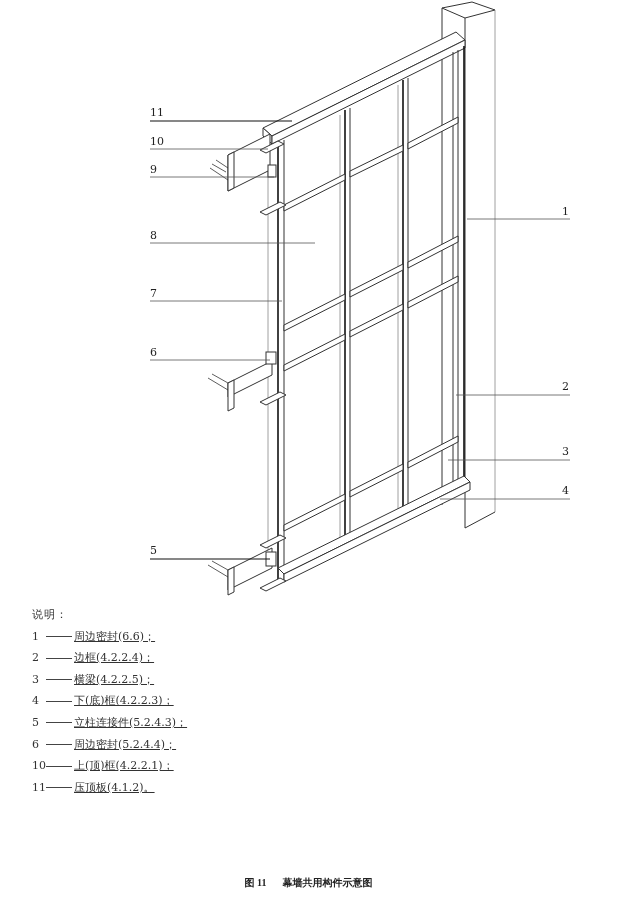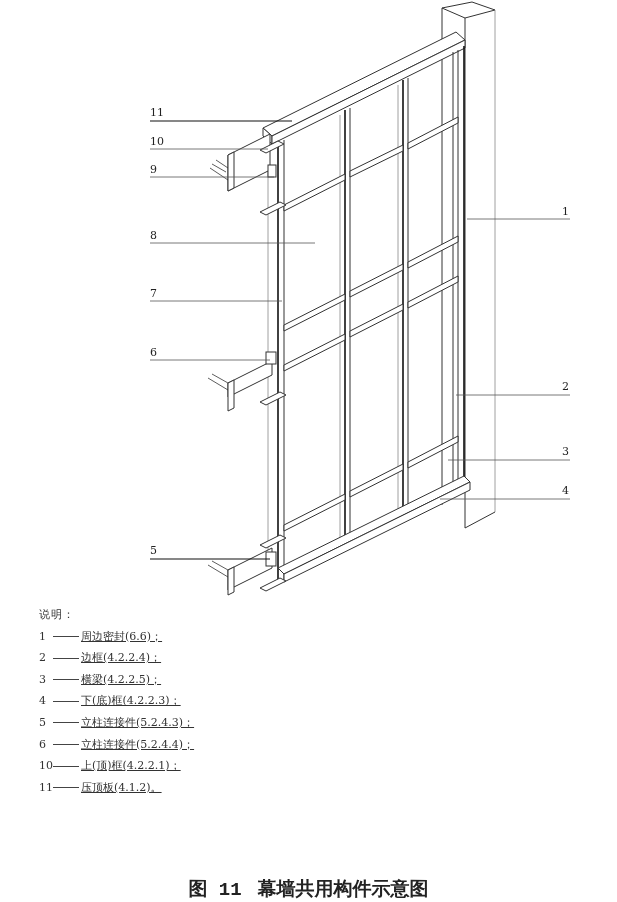--- a/index.html
+++ b/index.html
@@ -8,27 +8,27 @@
   #drawing { position: absolute; left: 0; top: 0; width: 617px; height: 600px; }
   .ln { stroke: #333; fill: none; stroke-width: 1; }
   .lt { stroke: #888; fill: none; stroke-width: 0.8; }
   .thk { stroke: #111; fill: none; stroke-width: 1.6; }
   .fillw { fill: #fff; stroke: #333; stroke-width: 1; }
   .hatch { stroke: #333; stroke-width: 0.8; }
   .callout-text { font-family: "DejaVu Serif", serif; font-size: 11px; fill: #222; }
   .leader { stroke: #555; stroke-width: 0.8; }
   .leader-dark { stroke: #111; stroke-width: 1.2; }
 
-  #legend { position: absolute; left: 39px; top: 604px; font-size: 11px; line-height: 21.6px; color: #333; }
+  #legend { position: absolute; left: 32px; top: 604px; font-size: 11px; line-height: 21.6px; color: #333; }
   #legend .title { letter-spacing: 1px; }
   #legend .row { white-space: nowrap; text-decoration: underline; }
   #legend .num { display: inline-block; width: 12px; }
   #legend .dash { display: inline-block; width: 26px; border-top: 1px solid #444; vertical-align: middle; margin: 0 2px 0 2px; }
   #caption { position: absolute; left: 0; width: 617px; top: 876px; text-align: center;
-             font-family: Liberation Mono, monospace; font-weight: bold; font-size: 19px; color: #222; }
+             font-family: Liberation Serif, serif; font-weight: bold; font-size: 10px; color: #222; }
   #caption .fig { margin-right: 16px; }
 </style>
 </head>
 <body>
 
 <svg id="drawing" viewBox="0 0 617 600" xmlns="http://www.w3.org/2000/svg">
 
   <g>
     <polygon class="fillw" points="442,8 472,2 495,10 465,18"></polygon>
     <line class="ln" x1="442" y1="8" x2="442" y2="505"></line>
@@ -161,20 +161,20 @@
   </g>
 </svg>
 
 <div id="legend">
   <div class="title">说明：</div>
   <div class="row"><span class="num">1</span><span class="dash"></span><span>周边密封(6.6)；</span></div>
   <div class="row"><span class="num">2</span><span class="dash"></span><span>边框(4.2.2.4)；</span></div>
   <div class="row"><span class="num">3</span><span class="dash"></span><span>横梁(4.2.2.5)；</span></div>
   <div class="row"><span class="num">4</span><span class="dash"></span><span>下(底)框(4.2.2.3)；</span></div>
   <div class="row"><span class="num">5</span><span class="dash"></span><span>立柱连接件(5.2.4.3)；</span></div>
-  <div class="row"><span class="num">6</span><span class="dash"></span><span>立柱连接件(5.2.4.4)；</span></div>
+  <div class="row"><span class="num">6</span><span class="dash"></span><span>周边密封(5.2.4.4)；</span></div>
   <div class="row"><span class="num">10</span><span class="dash"></span><span>上(顶)框(4.2.2.1)；</span></div>
   <div class="row"><span class="num">11</span><span class="dash"></span><span>压顶板(4.1.2)。</span></div>
 </div>
 
 <div id="caption">
   <span class="fig">图 11</span><span>幕墙共用构件示意图</span>
 </div>
 
 </body></html>

